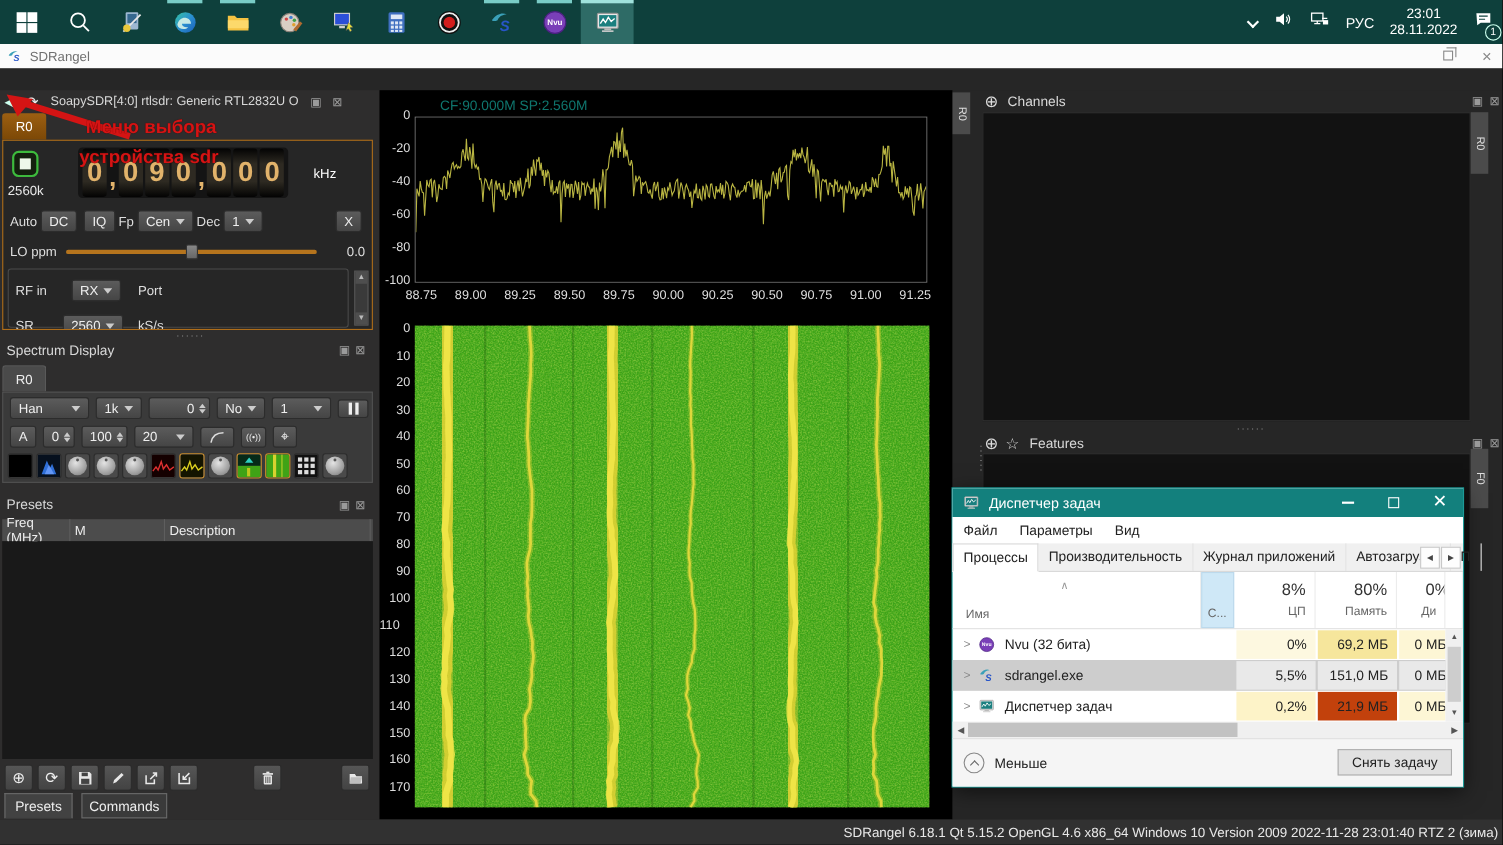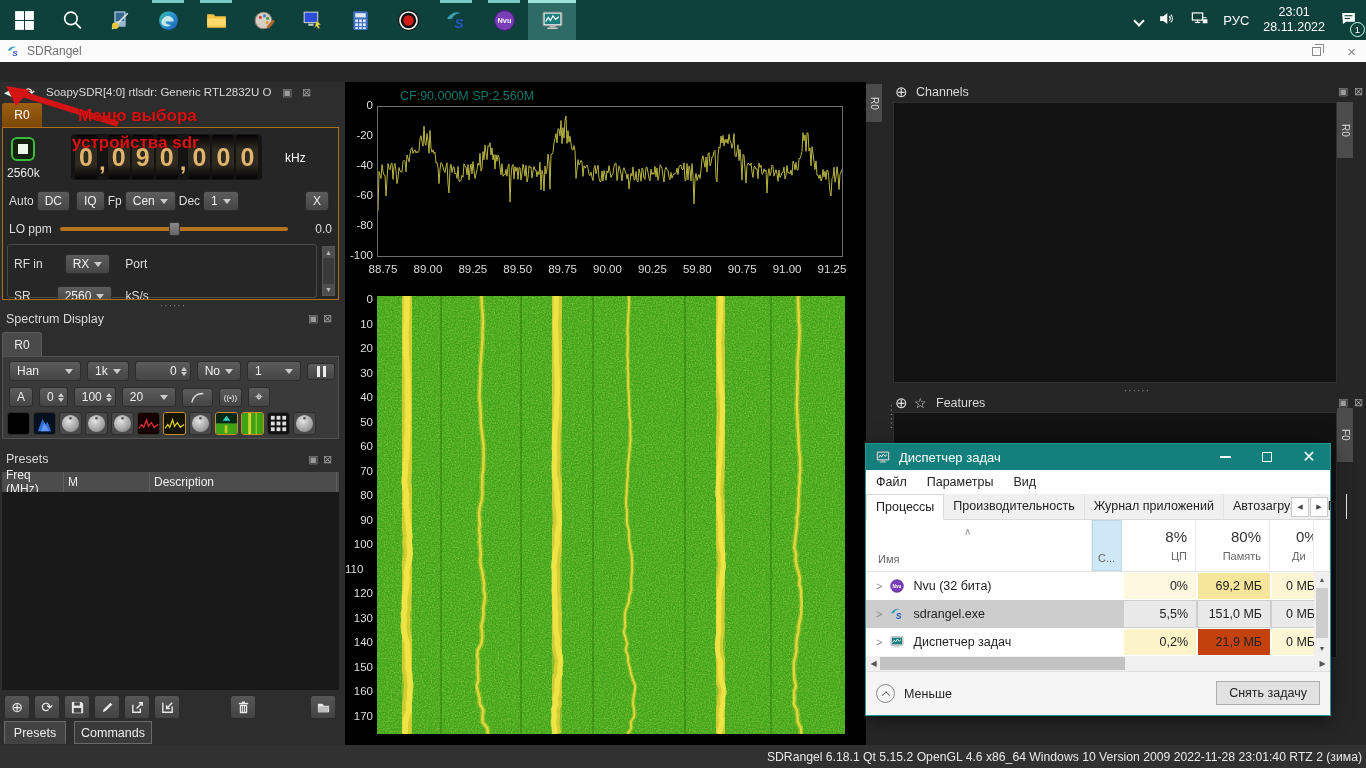--- a/index.html
+++ b/index.html
@@ -645,21 +645,21 @@
         <span class="axis-lbl" style="left: 0px; width: 28px; text-align: right; top: 167px;">-100</span>
       </div>
     <div id="spec-xlab">
         <span class="axis-lbl" style="top: 181px; left: 38px; transform: translateX(-50%);">88.75</span>
         <span class="axis-lbl" style="top: 181px; left: 82.9px; transform: translateX(-50%);">89.00</span>
         <span class="axis-lbl" style="top: 181px; left: 127.8px; transform: translateX(-50%);">89.25</span>
         <span class="axis-lbl" style="top: 181px; left: 172.7px; transform: translateX(-50%);">89.50</span>
         <span class="axis-lbl" style="top: 181px; left: 217.6px; transform: translateX(-50%);">89.75</span>
         <span class="axis-lbl" style="top: 181px; left: 262.5px; transform: translateX(-50%);">90.00</span>
         <span class="axis-lbl" style="top: 181px; left: 307.4px; transform: translateX(-50%);">90.25</span>
-        <span class="axis-lbl" style="top: 181px; left: 352.3px; transform: translateX(-50%);">59.80</span>
+        <span class="axis-lbl" style="top: 181px; left: 352.3px; transform: translateX(-50%);">90.50</span>
         <span class="axis-lbl" style="top: 181px; left: 397.2px; transform: translateX(-50%);">90.75</span>
         <span class="axis-lbl" style="top: 181px; left: 442.1px; transform: translateX(-50%);">91.00</span>
         <span class="axis-lbl" style="top: 181px; left: 487px; transform: translateX(-50%);">91.25</span>
       </div>
     <div id="wf-ylab">
         <span class="axis-lbl" style="left: 0px; width: 28px; text-align: right; top: 211px;">0</span>
         <span class="axis-lbl" style="left: 0px; width: 28px; text-align: right; top: 235.53px;">10</span>
         <span class="axis-lbl" style="left: 0px; width: 28px; text-align: right; top: 260.06px;">20</span>
         <span class="axis-lbl" style="left: 0px; width: 28px; text-align: right; top: 284.59px;">30</span>
         <span class="axis-lbl" style="left: 0px; width: 28px; text-align: right; top: 309.12px;">40</span>

